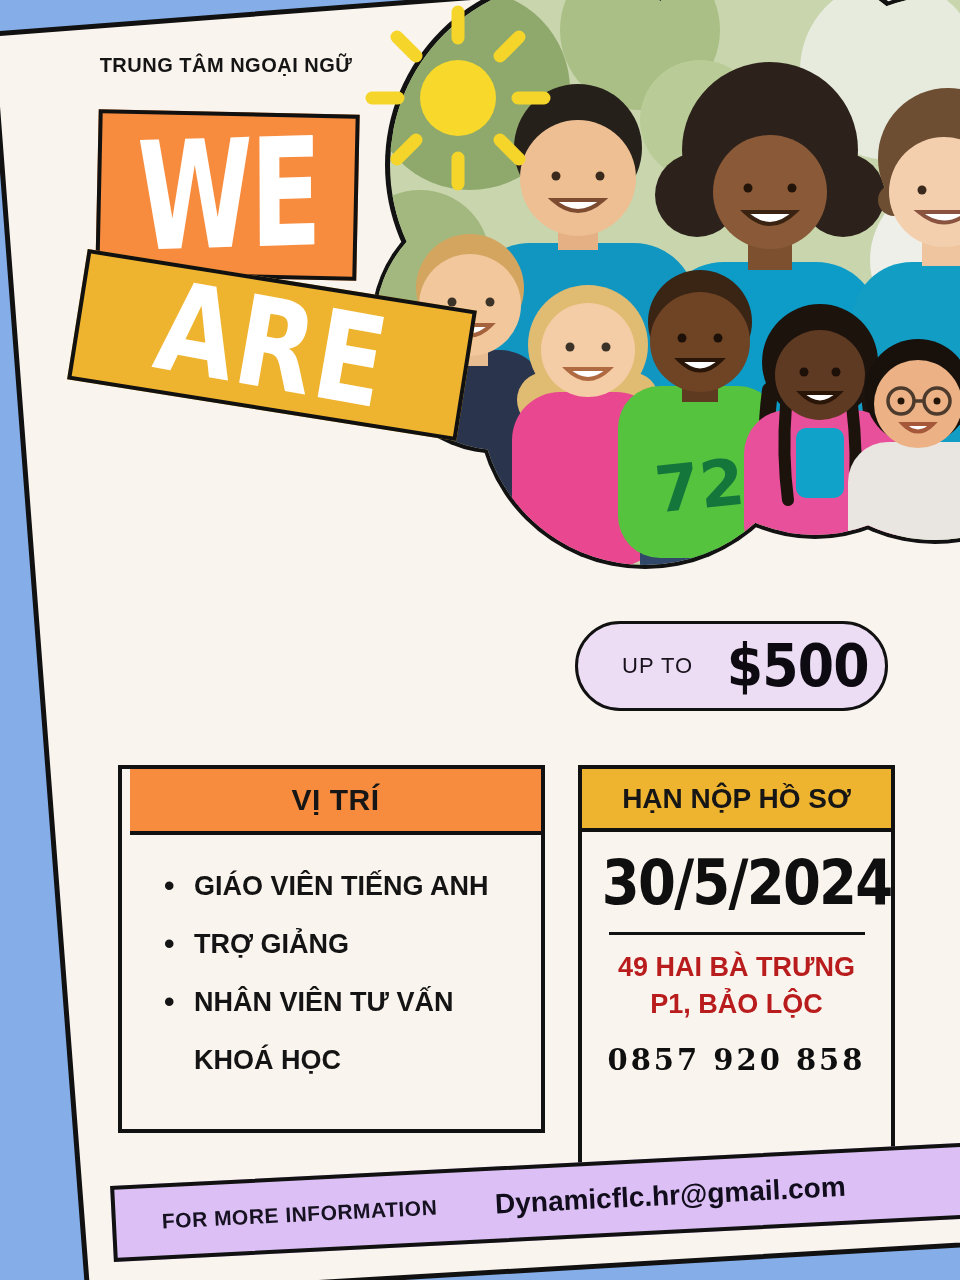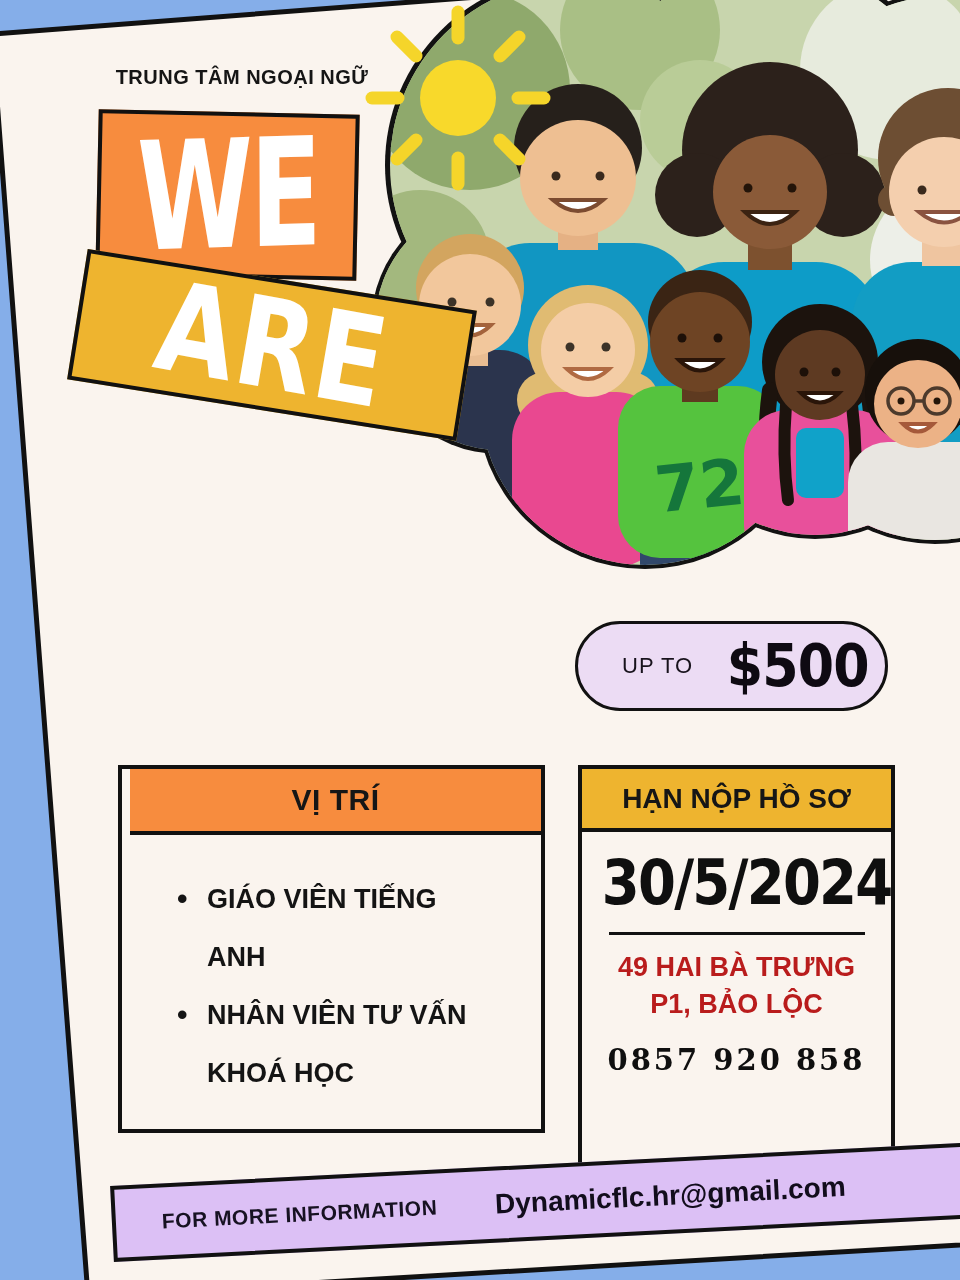--- a/index.html
+++ b/index.html
@@ -4,22 +4,22 @@
 <style>
   html,body{margin:0;padding:0;}
   .poster{
     position:relative;width:960px;height:1280px;overflow:hidden;
     background:#85aee9;font-family:"Liberation Sans",sans-serif;color:#111;
   }
   .art{position:absolute;left:0;top:0;width:960px;height:1280px;z-index:1;}
   .layer{position:absolute;z-index:2;}
 
   
-  .org{left:16px;top:50px;width:452px;text-align:center;font-weight:bold;
-       font-size:20px;line-height:30px;letter-spacing:.5px;color:#151515;margin-top:12px;}
+  .org{left:0;top:50px;width:452px;text-align:center;font-weight:bold;
+       font-size:20px;line-height:30px;letter-spacing:.5px;color:#151515;}
 
   
   .banner{display:flex;align-items:center;justify-content:center;border:4px solid #111;box-sizing:border-box;}
   .we-box{left:97px;top:112px;width:261px;height:166px;background:#f78c3e;transform:rotate(1.2deg);}
   .are-box{left:75px;top:279px;width:394px;height:132px;background:#eeb42f;transform:rotate(9deg);}
   .hiring-pill{left:68px;top:424px;width:400px;height:138px;background:#8db5ee;border-radius:72px;}
   .display-txt{font-family:"DejaVu Sans",sans-serif;font-weight:bold;color:#fff;display:inline-block;}
   .we-txt{font-size:150px;transform:scaleX(.70) rotate(-2deg);letter-spacing:-4px;}
   .are-txt{font-size:124px;transform:scaleX(.82) rotate(1deg);letter-spacing:2px;}
   .hiring-txt{font-size:108px;transform:scaleX(.70);letter-spacing:-2px;}
@@ -35,21 +35,21 @@
   .salary .prefix{font-size:22px;font-weight:normal;letter-spacing:1px;color:#18131c;}
   .salary .amount{font-family:"DejaVu Sans",sans-serif;font-size:58px;font-weight:bold;
                   transform:scaleX(.9);display:inline-block;color:#0e0a12;letter-spacing:-1px;}
 
   
   .card{border:4px solid #111;box-sizing:border-box;background:#faf4ee;}
   .card .card-head{display:flex;align-items:center;justify-content:center;
                    border-bottom:4px solid #111;box-sizing:border-box;font-weight:bold;color:#161616;}
   .positions{left:118px;top:765px;width:427px;height:368px;}
   .positions .card-head{height:66px;background:#f78c3e;font-size:30px;letter-spacing:.5px;margin-left:8px;}
-  .positions ul{list-style:none;margin:13px;padding:22px 28px 0 38px;}
+  .positions ul{list-style:none;margin:0;padding:22px 28px 0 38px;}
   .positions li{position:relative;padding-left:34px;font-size:27px;font-weight:bold;
                 line-height:58px;color:#141414;}
   .positions li::before{content:"•";position:absolute;left:4px;top:0;font-size:30px;}
 
   .deadline{left:578px;top:765px;width:317px;height:448px;text-align:center;}
   .deadline .card-head{height:63px;background:#eeb42f;font-size:28px;}
   .deadline .date{font-family:"DejaVu Sans",sans-serif;font-size:62px;font-weight:bold;
                   transform:scaleX(.88);display:inline-block;margin-top:16px;
                   letter-spacing:-2px;line-height:70px;color:#0f0f0f;}
   .deadline .rule{width:256px;border:none;border-top:3px solid #111;margin:14px auto 14px;}
@@ -230,20 +230,21 @@
 
   <div class="layer salary">
     <span class="prefix">UP TO</span>
     <span class="amount">$500</span>
   </div>
 
   <div class="layer card positions">
     <div class="card-head">VỊ TRÍ</div>
     <ul>
       <li>GIÁO VIÊN TIẾNG ANH</li>
+      <li>TRỢ GIẢNG</li>
       <li>NHÂN VIÊN TƯ VẤN KHOÁ HỌC</li>
     </ul>
   </div>
 
   <div class="layer card deadline">
     <div class="card-head">HẠN NỘP HỒ SƠ</div>
     <div><span class="date">30/5/2024</span></div>
     <hr class="rule">
     <div class="addr">49 HAI BÀ TRƯNG</div>
     <div class="addr">P1, BẢO LỘC</div>

